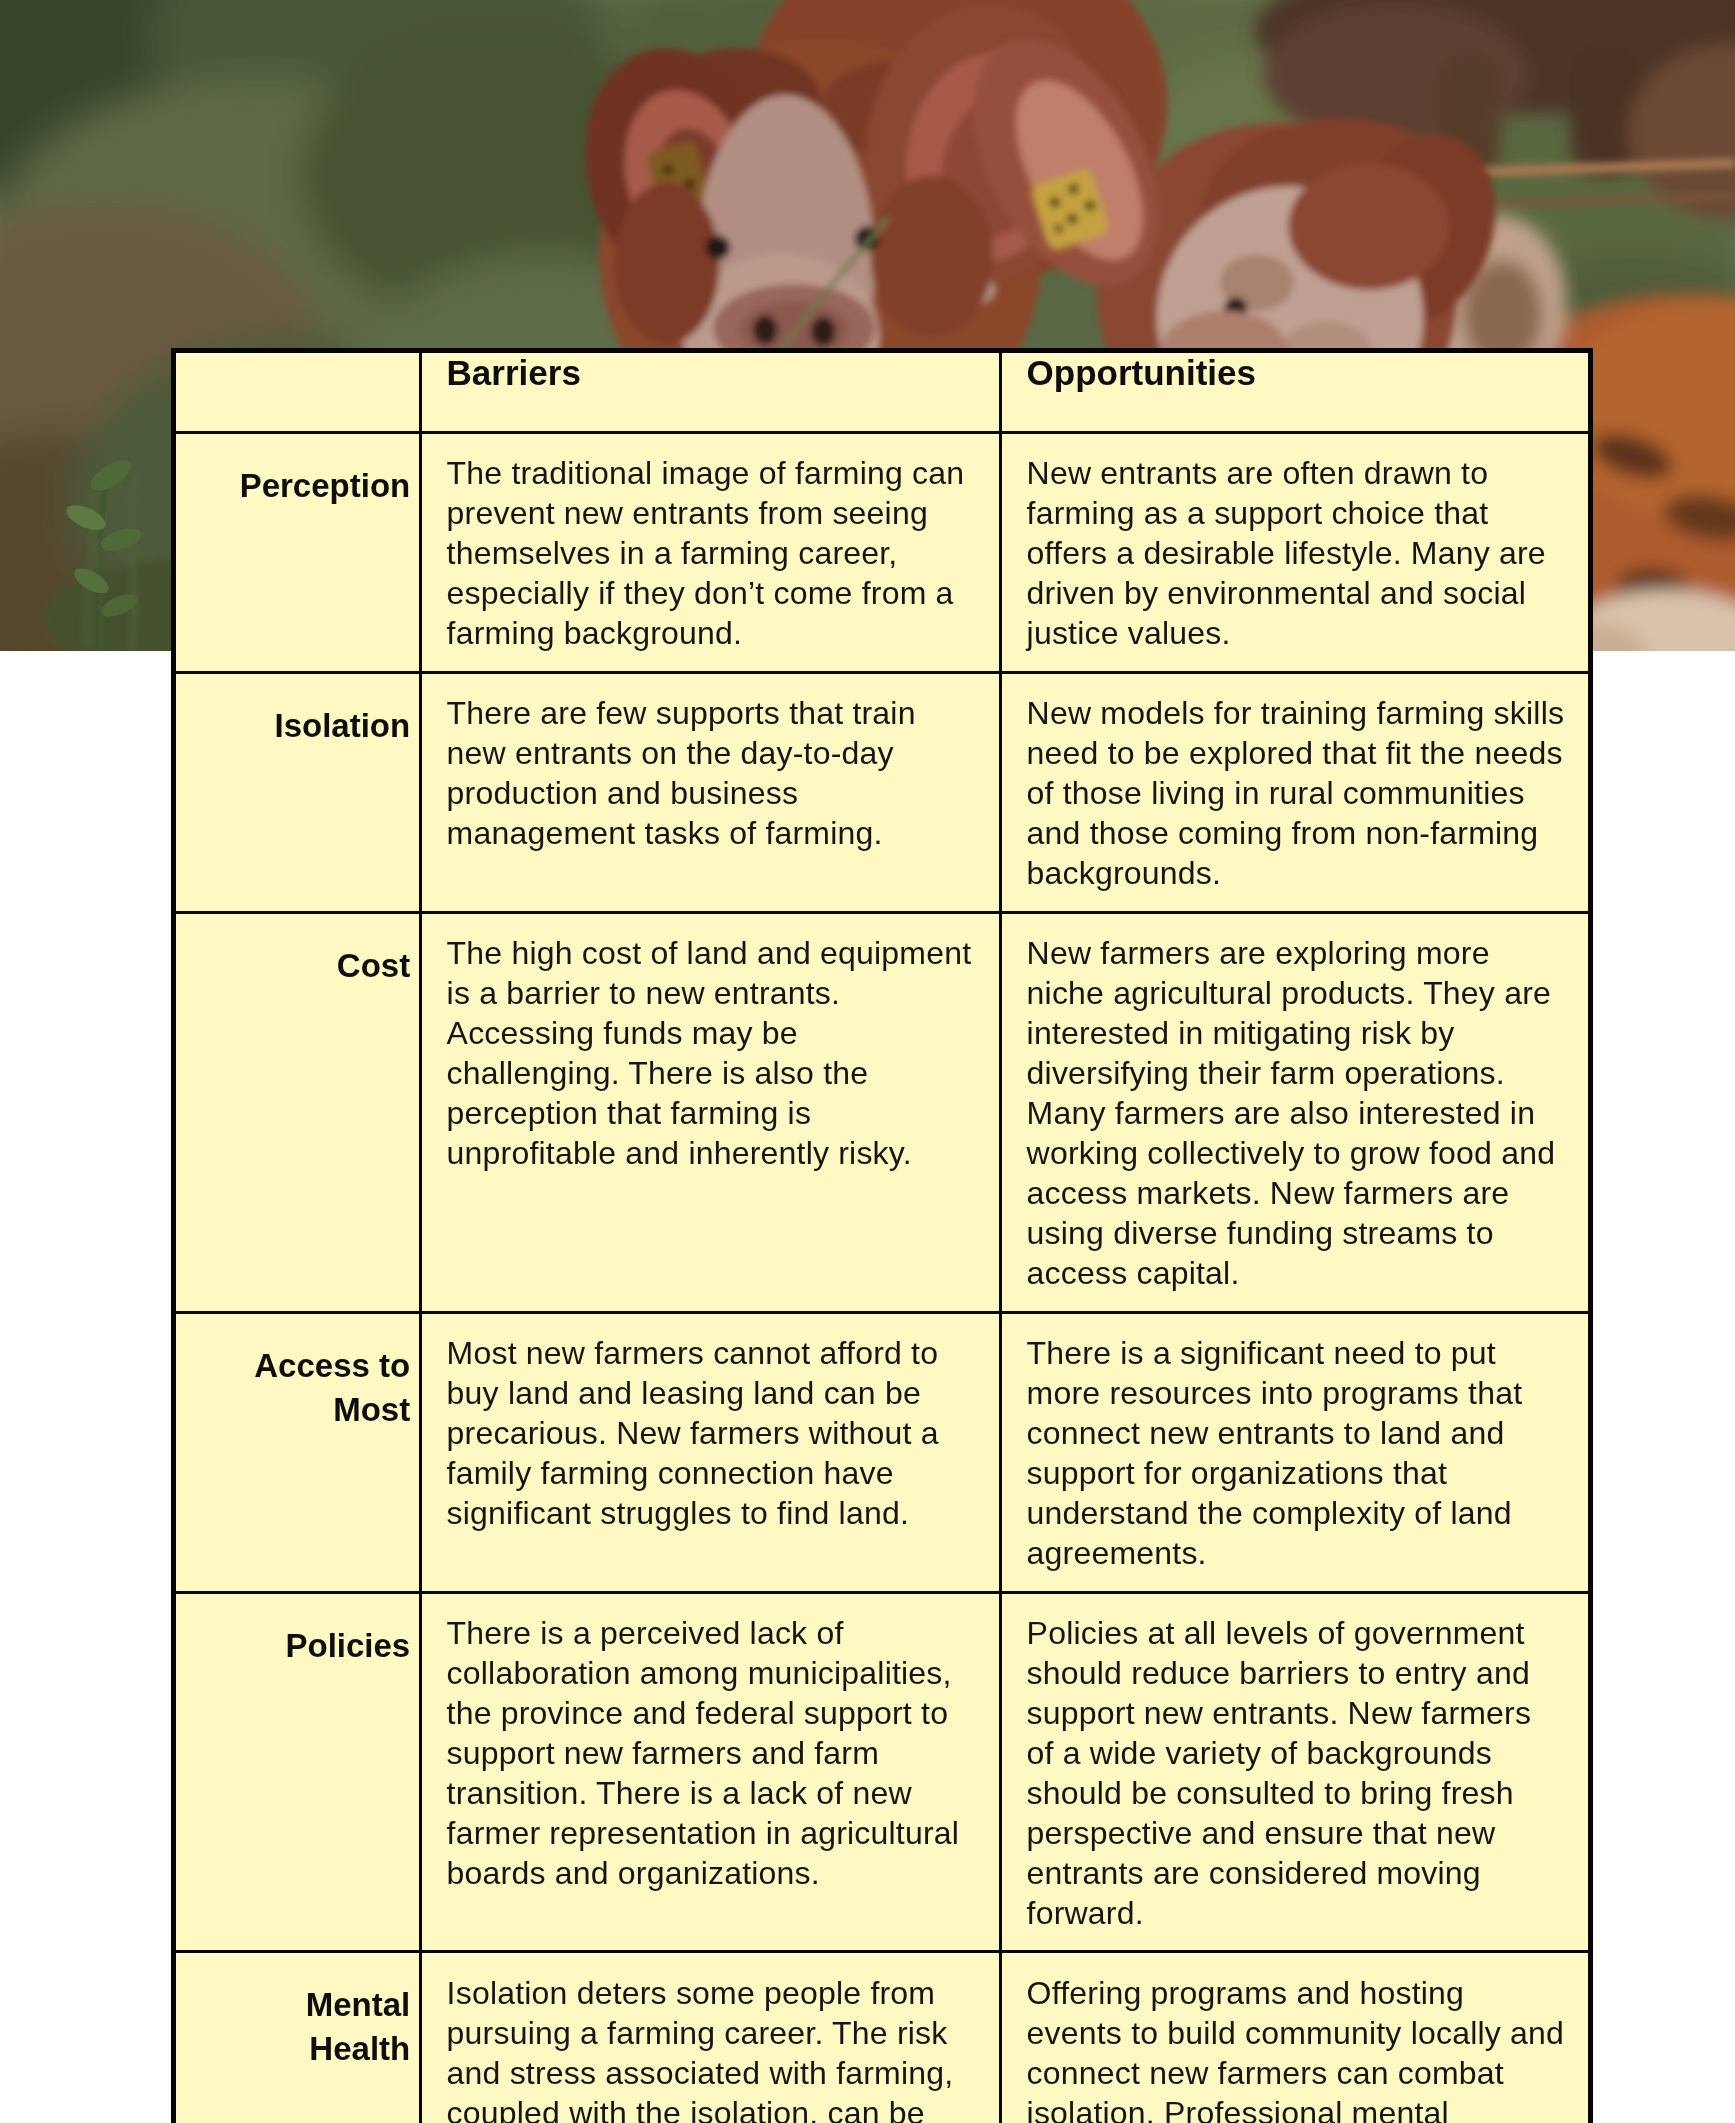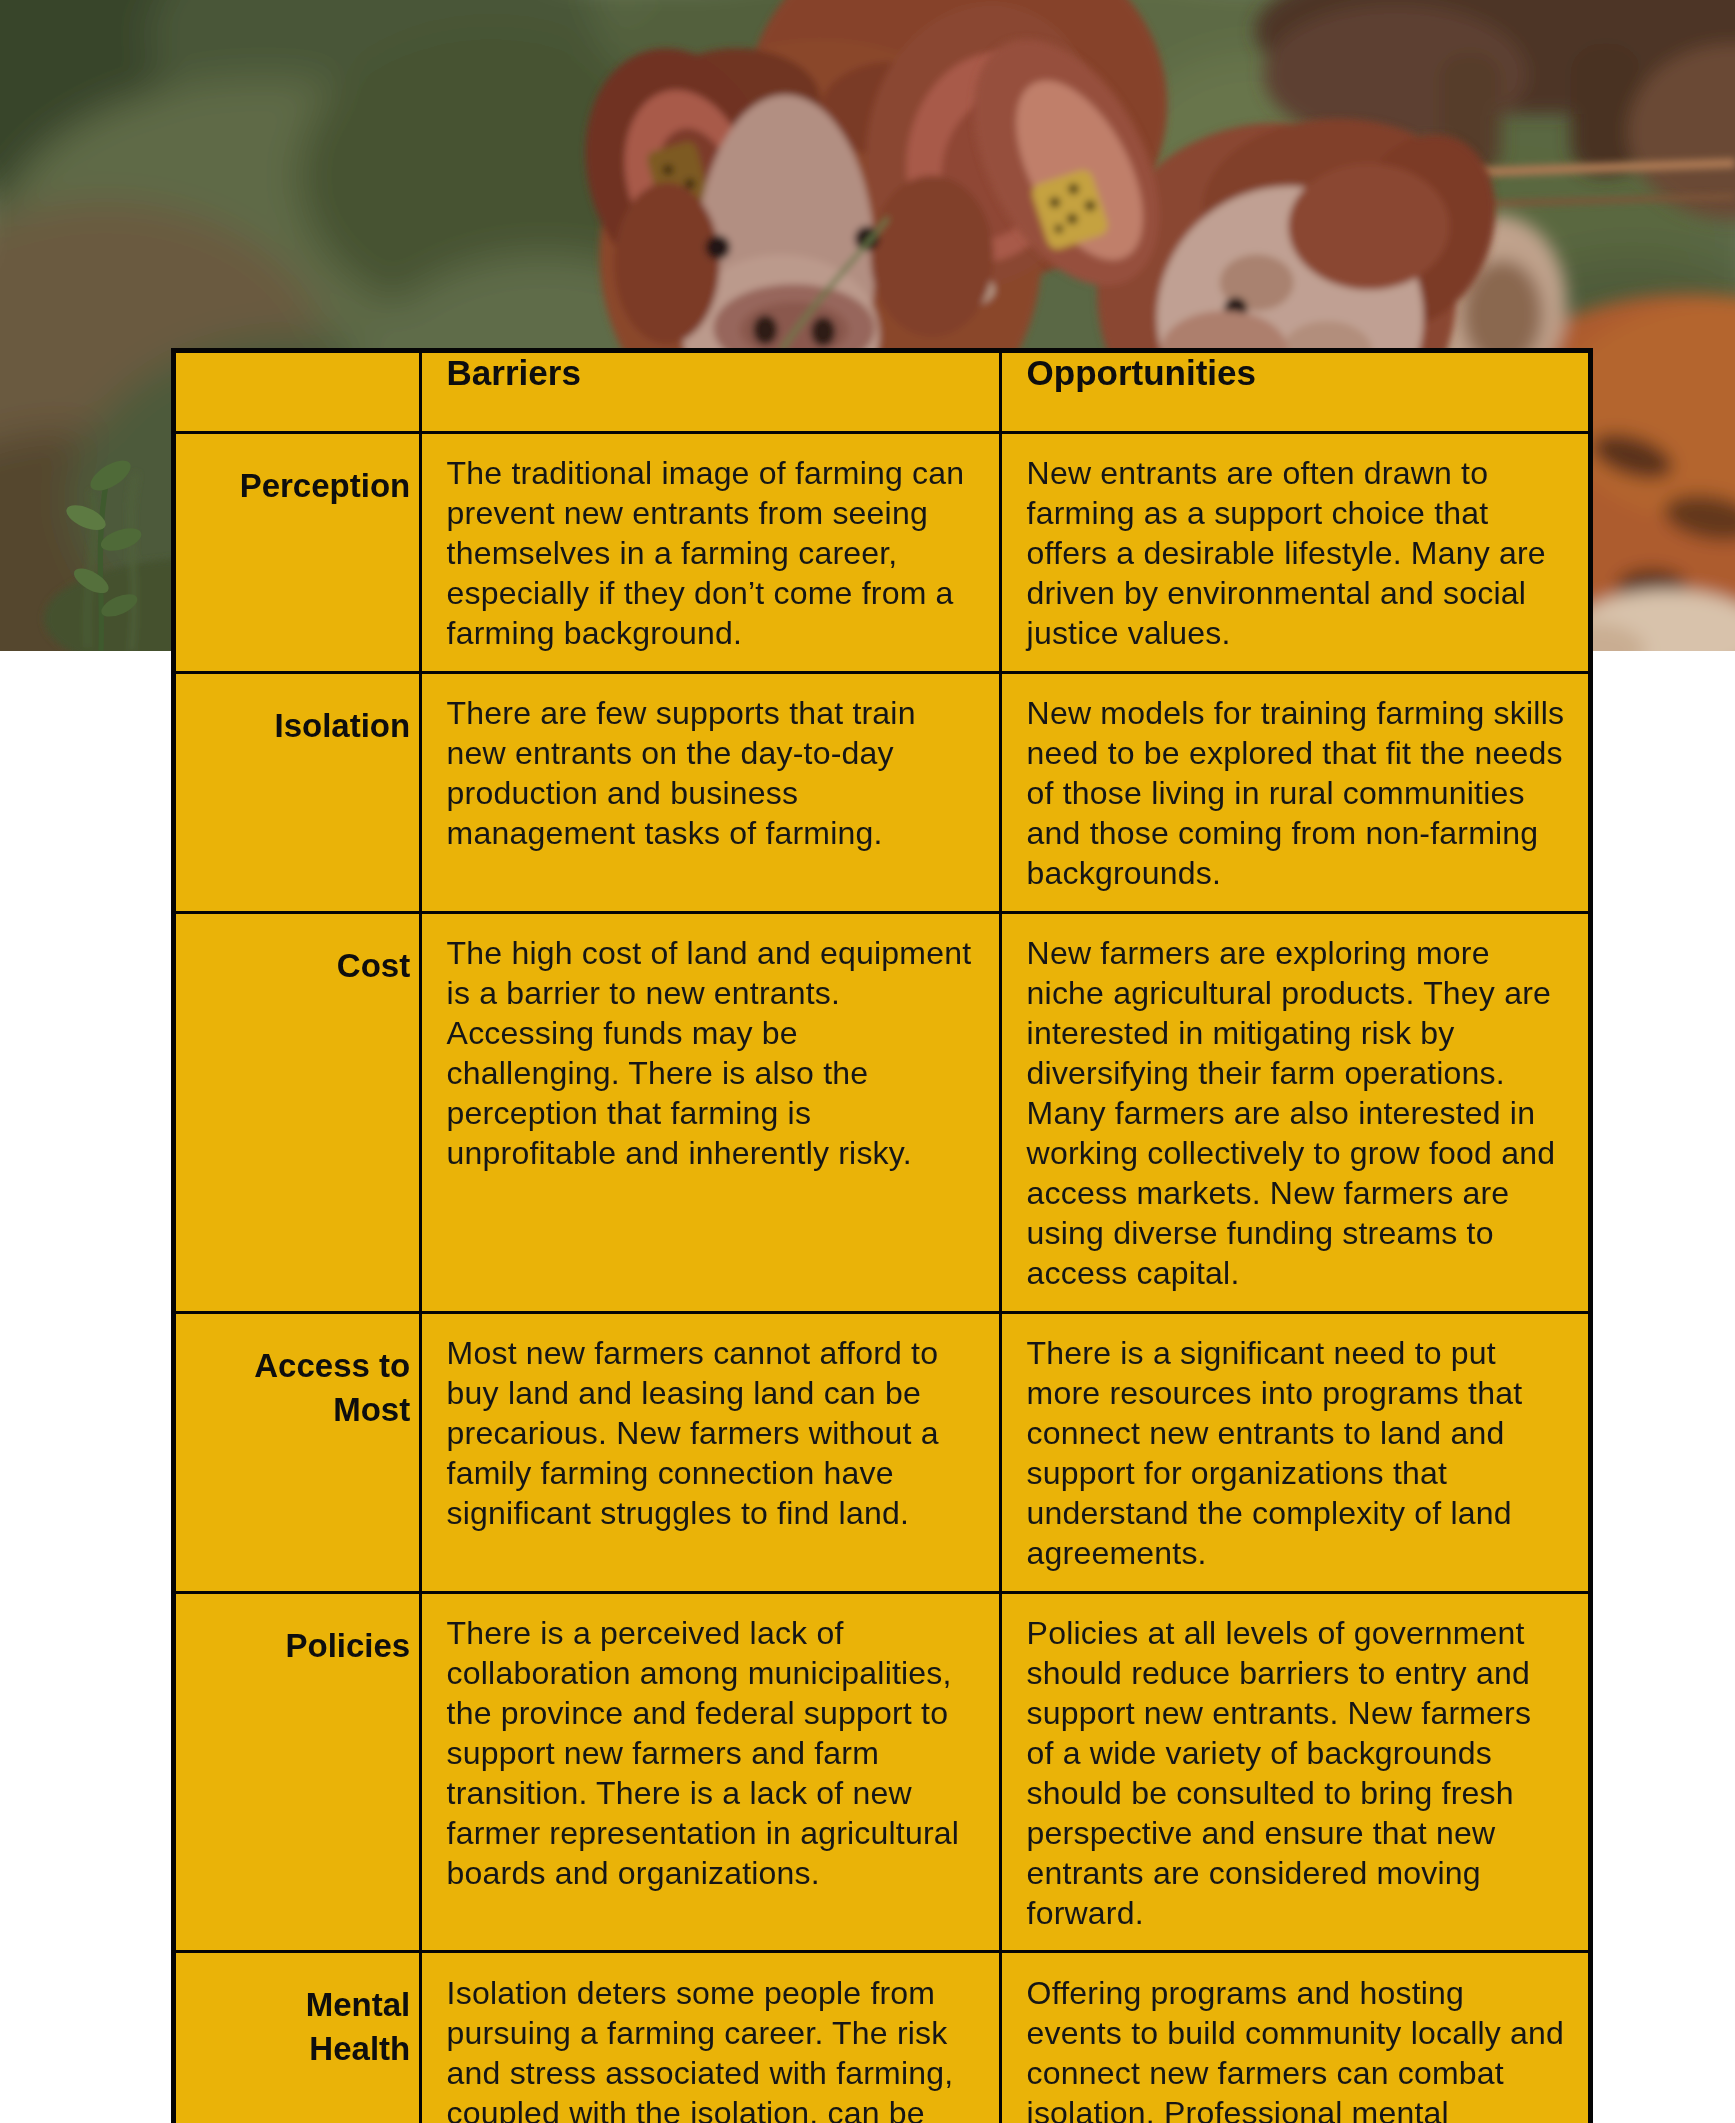--- a/index.html
+++ b/index.html
@@ -36,21 +36,21 @@
     position: absolute; left: 171px; top: 348px;
     width: 1417px;
     border-collapse: collapse;
     table-layout: fixed;
     background: #ffffff;
     border: 5.3px solid #050505;
   }
   table.wwh th, table.wwh td {
     border: 3.5px solid #050505;
     vertical-align: top;
-    background: #eab308;
+    background: #fef9c3;
   }
   col.c-label { width: 247px; }
   col.c-barriers { width: 580px; }
   col.c-opportunities { width: 590px; }
 
   thead tr { height: 82px; }
   thead th {
     vertical-align: middle;
     text-align: left;
     font-size: 35px;

